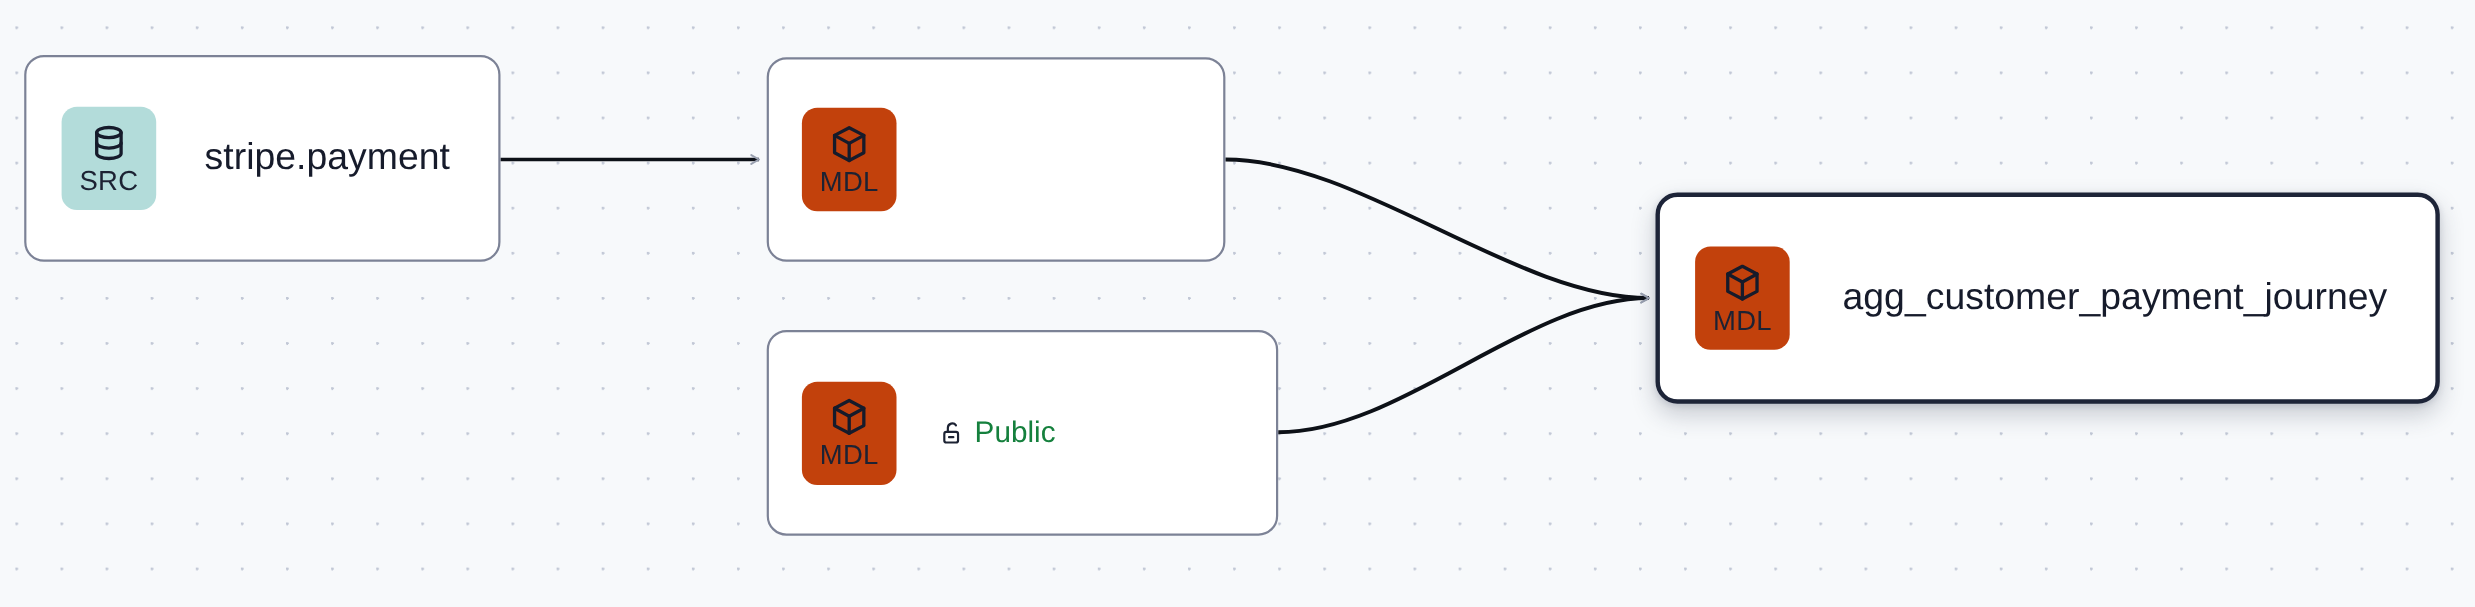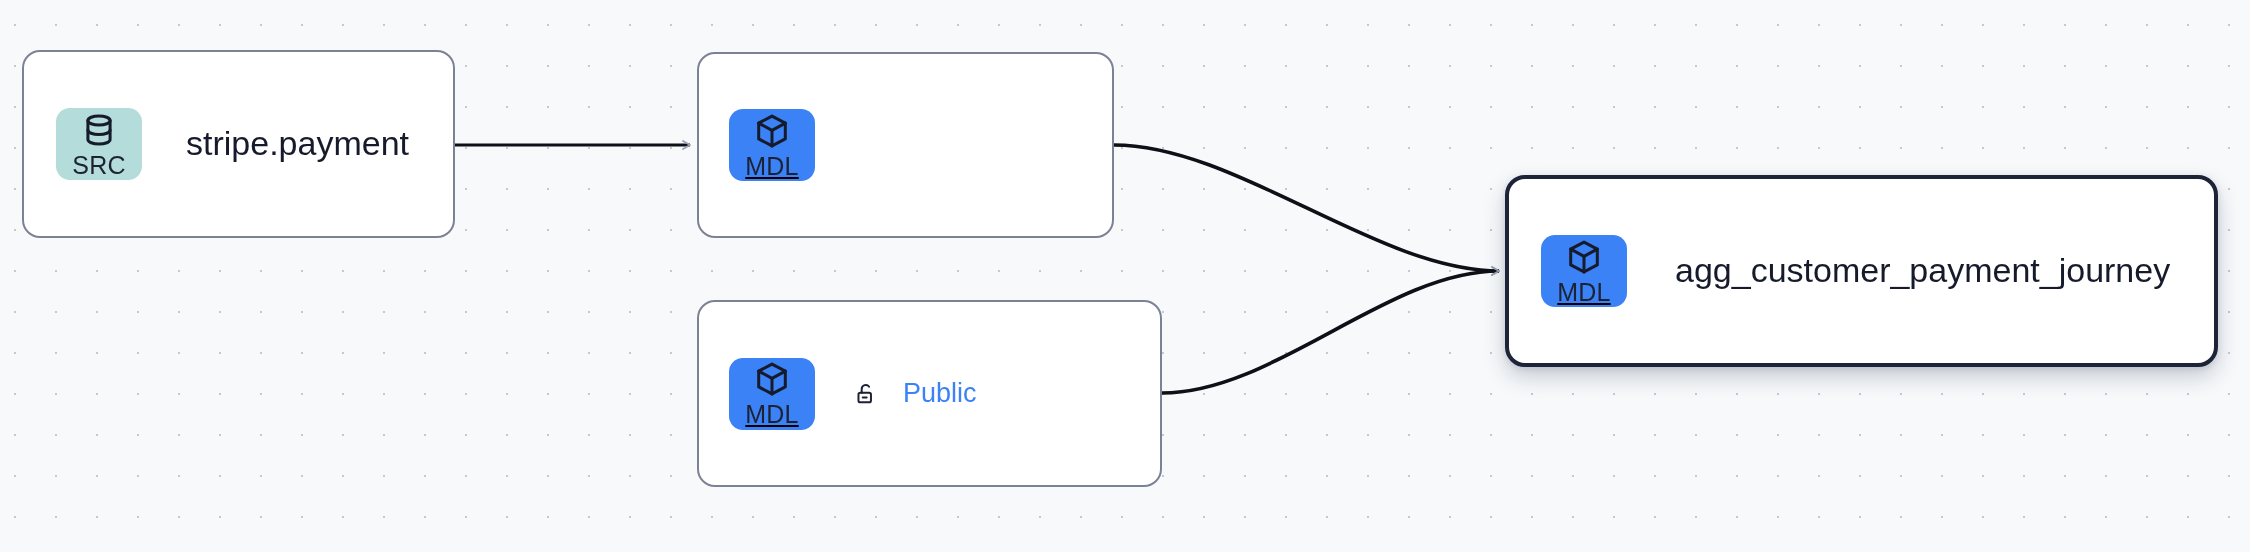--- a/index.html
+++ b/index.html
@@ -40,30 +40,30 @@
   .node.selected {
     border: 4px solid #1d2438;
     border-radius: 20px;
     box-shadow: 0 10px 22px rgba(35,44,70,0.22),
                 0 2px 6px rgba(35,44,70,0.12);
   }
 
   .badge {
     flex: 0 0 auto;
     width: 86px;
-    height: 72px;
+    height: 94px;
     border-radius: 14px;
     display: flex;
     flex-direction: column;
     align-items: center;
     justify-content: center;
     gap: 1px;
   }
   .badge.src { background: #b3dcda; }
-  .badge.mdl { background: #3b82f6; text-decoration: underline; }
+  .badge.mdl { background: #c2410c; }
   .badge svg { display: block; }
   .badge-text {
     font-size: 25px;
     line-height: 1;
     font-weight: 400;
     color: #1c2233;
     letter-spacing: .2px;
     margin-top: 3px;
   }
 
@@ -76,24 +76,24 @@
   }
   .node-title {
     font-size: 34px;
     line-height: 1.05;
     color: #161b2b;
     white-space: nowrap;
   }
   .node-sub {
     display: flex;
     align-items: center;
-    gap: 26px;
+    gap: 9px;
     font-size: 27px;
     line-height: 1;
-    color: #3b82f6;
+    color: #15803d;
     white-space: nowrap;
   }
   .node-sub svg { display: block; flex: 0 0 auto; }
 
   
   #node-stripe-payment { left: 22px;   top: 50px;  width: 433px; height: 188px; padding-left: 32px; gap: 44px; }
   #node-stg-payments   { left: 697px;  top: 52px;  width: 417px; height: 186px; padding-left: 30px; gap: 44px; }
   #node-fct-orders     { left: 697px;  top: 300px; width: 465px; height: 187px; padding-left: 30px; gap: 37px; }
   #node-agg-journey    { left: 1505px; top: 175px; width: 713px; height: 192px; padding-left: 32px; gap: 48px; }
 </style>

